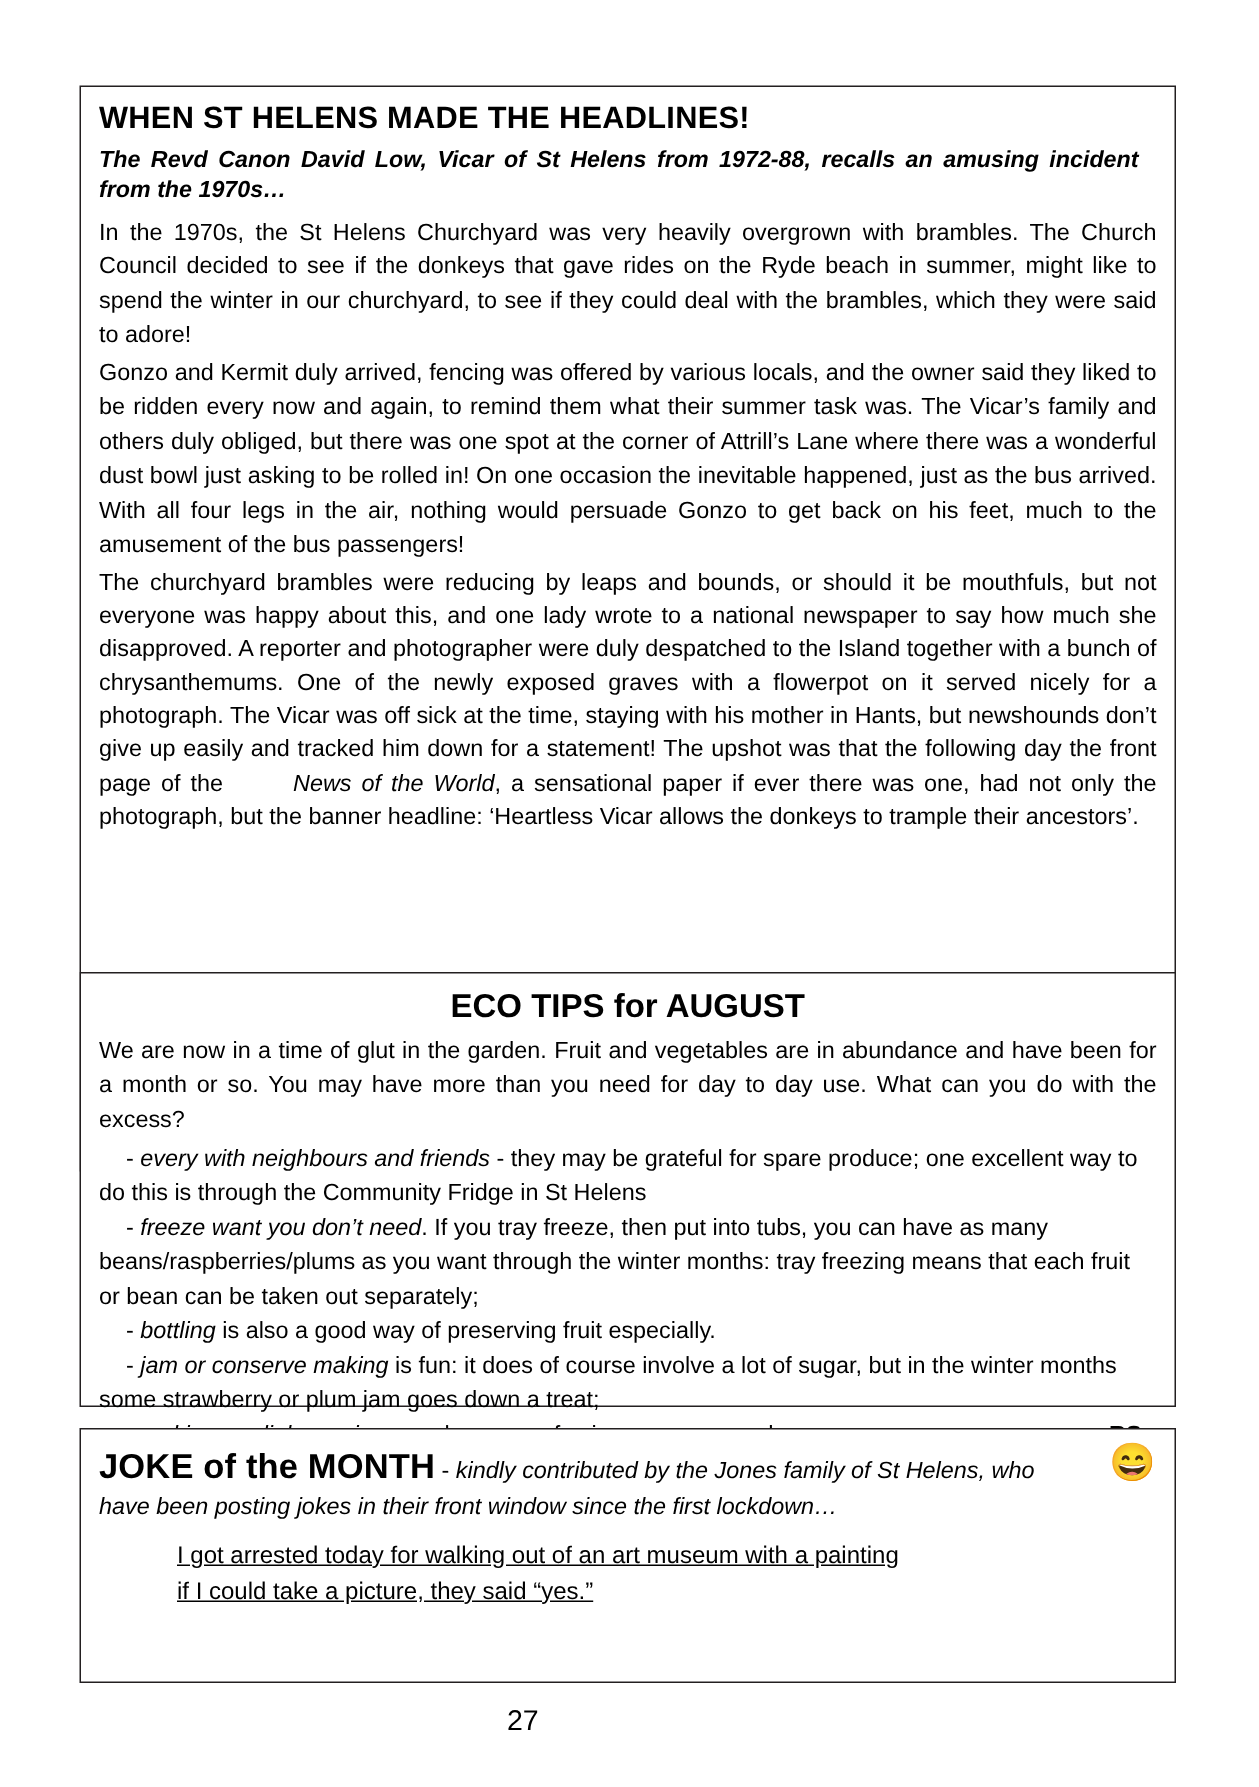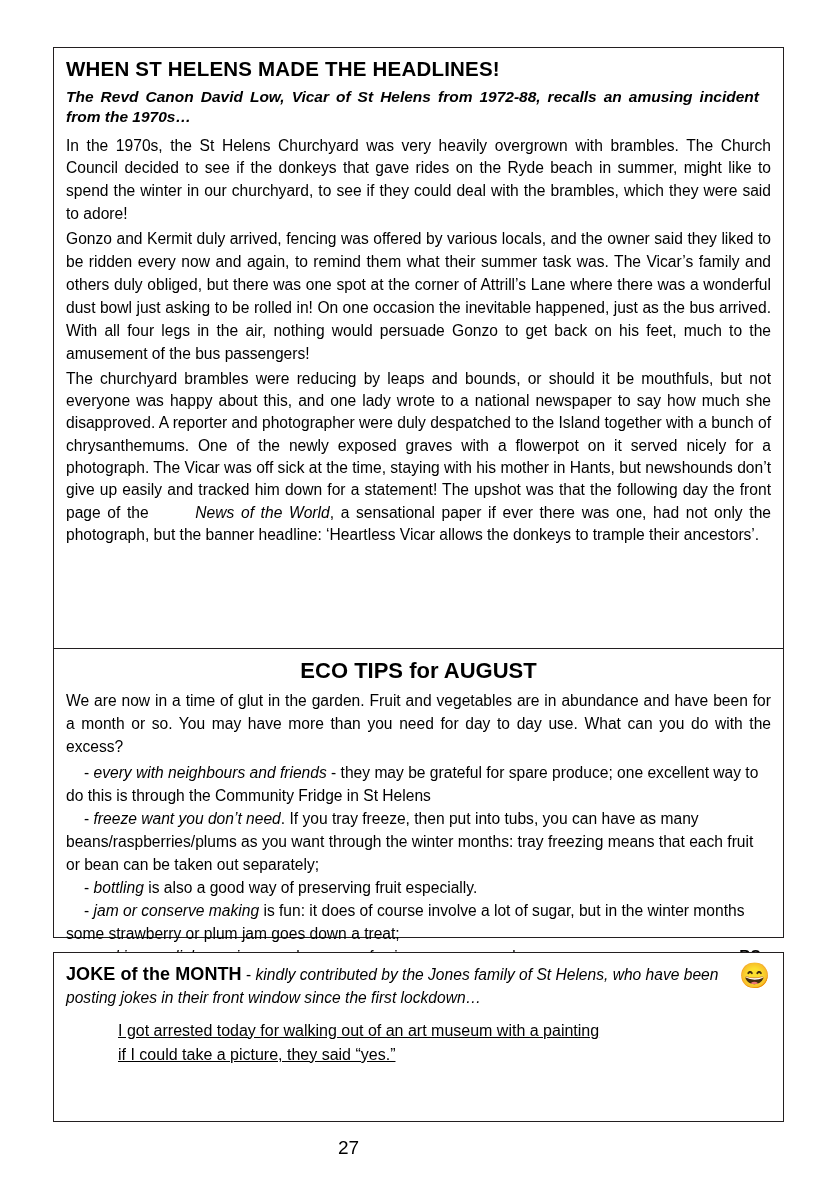--- a/index.html
+++ b/index.html
@@ -27,21 +27,21 @@
     left: 53px;
     width: 731px;
     box-sizing: border-box;
     border: 1.5px solid #231f20;
     background: #ffffff;
   }
   .box-inner {
     padding: 6px 12px 8px 12px;
   }
   
-  #box-headlines { top: 47px; height: 724px; }
+  #box-headlines { top: 57px; height: 724px; }
   .article-title {
     font-size: 20.5px;
     font-weight: bold;
     letter-spacing: 0.2px;
     line-height: 1.25;
     margin: 2px 0 5px 0;
     text-align: left;
   }
   .article-subtitle {
     font-size: 15.5px;
@@ -105,21 +105,21 @@
   #box-joke { top: 952px; height: 170px; }
   .joke-head {
     font-size: 15.6px;
     line-height: 1.45;
     margin: 2px 0 0 0;
     position: relative;
     padding-right: 44px;
   }
   .joke-head .lead {
     font-weight: bold;
-    font-size: 18px;
+    font-size: 23px;
     letter-spacing: 0.1px;
   }
   .joke-head .credit { font-style: italic; }
   .emoji {
     position: absolute;
     right: 0px;
     top: 2px;
     font-size: 25px;
     line-height: 1;
   }

